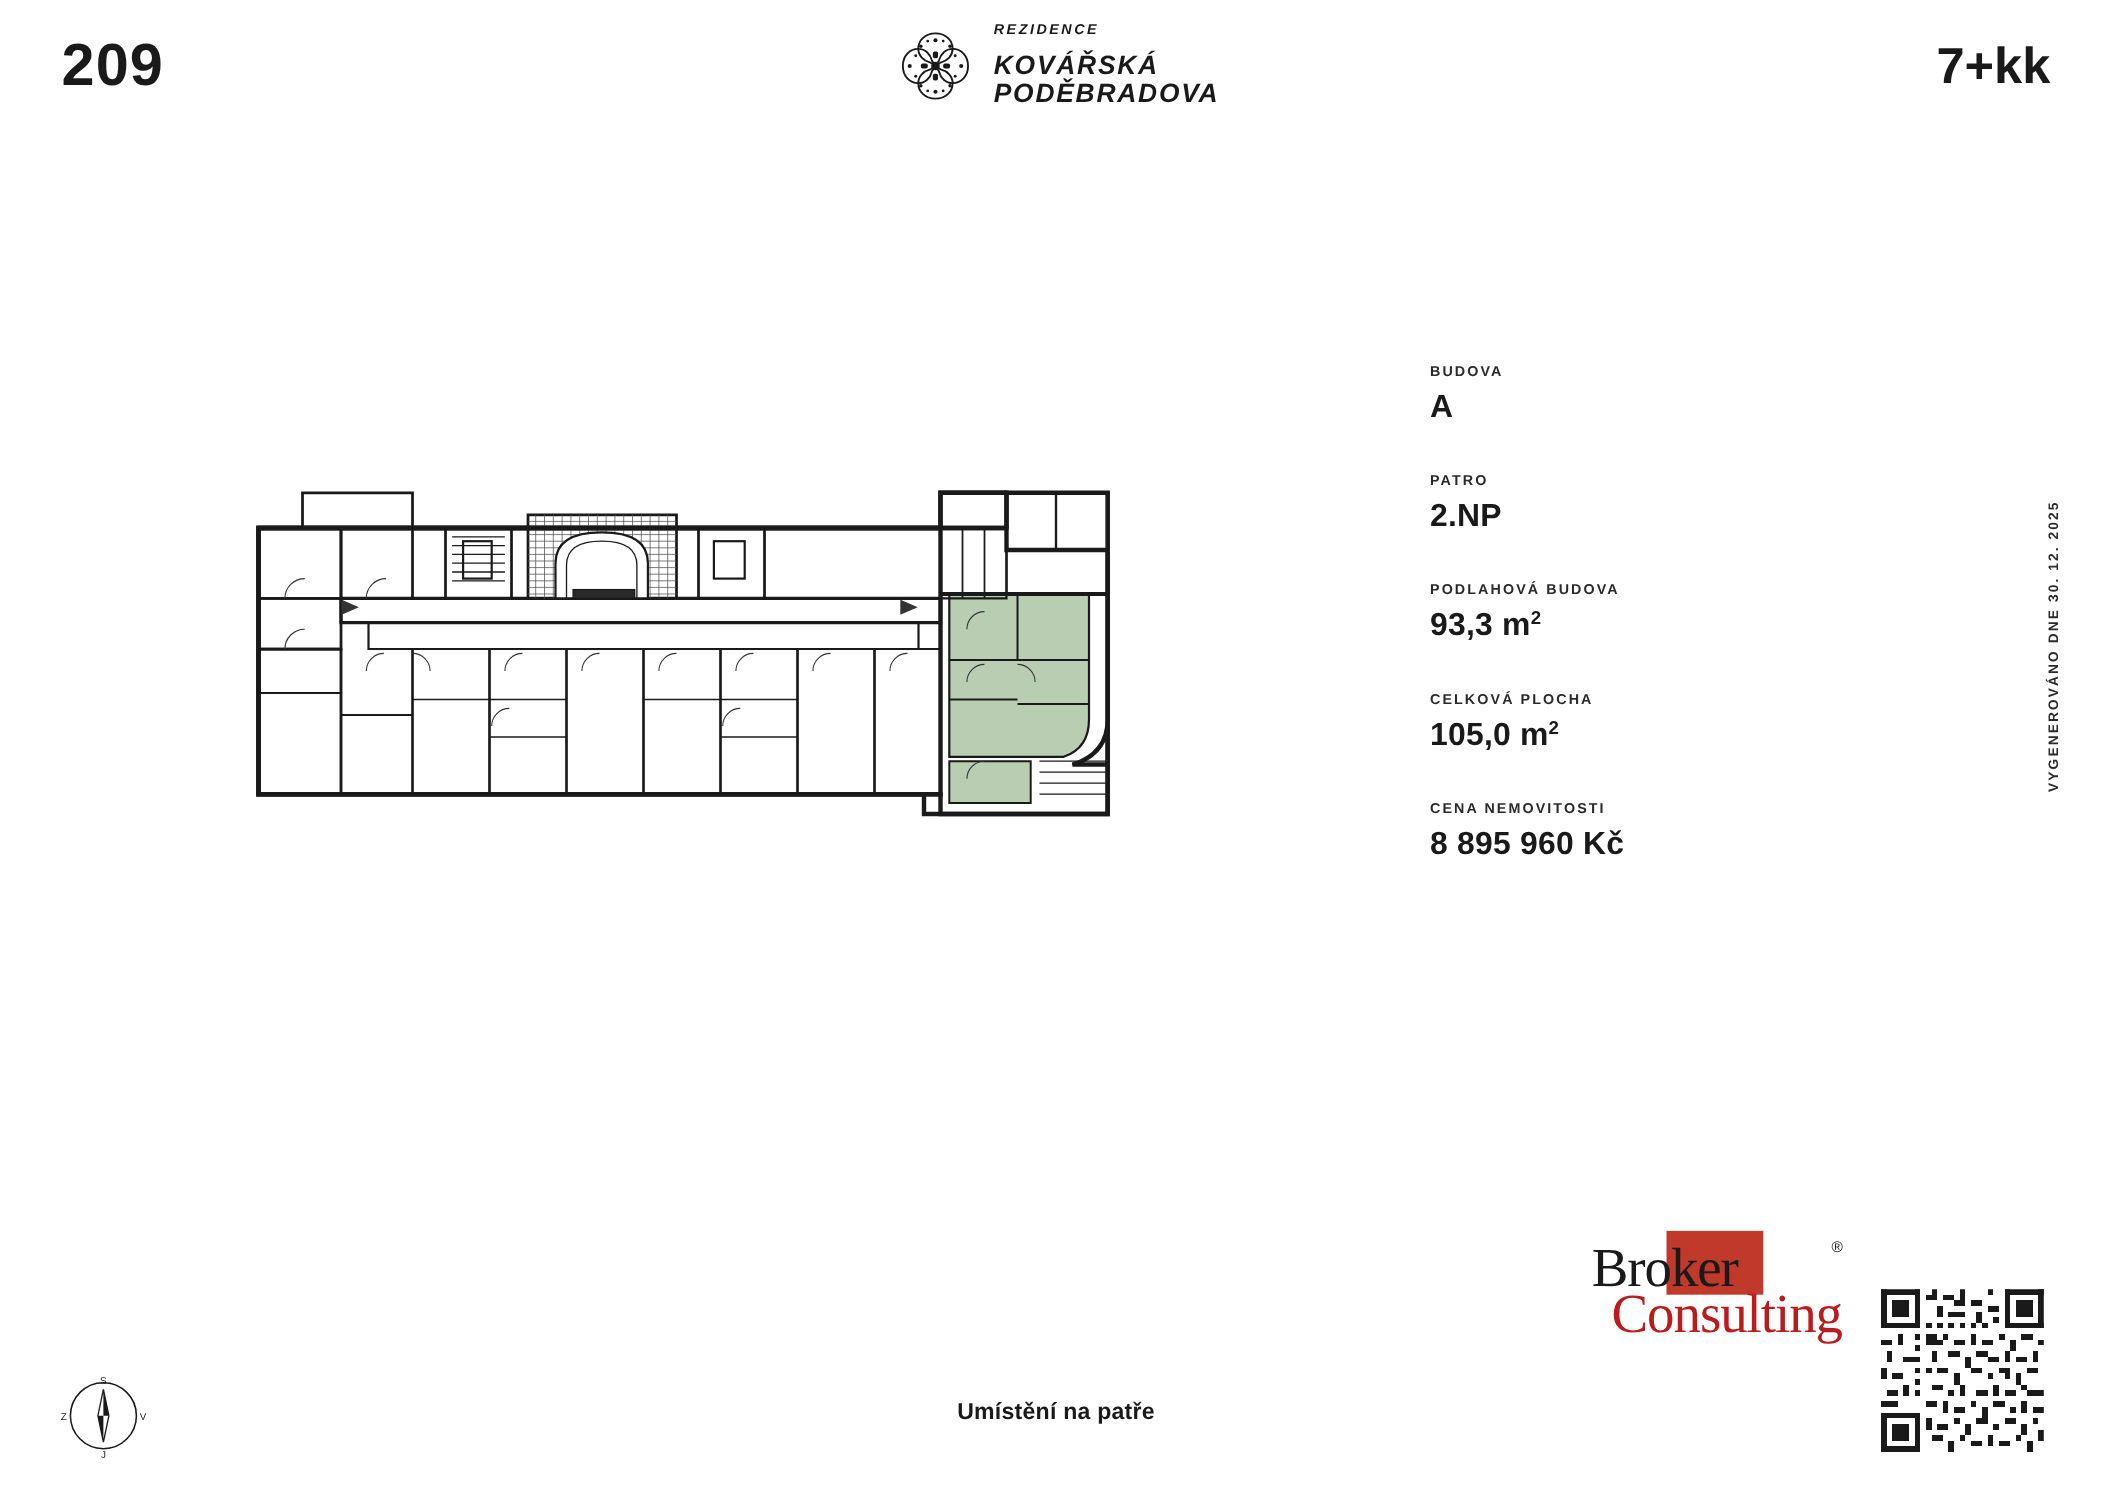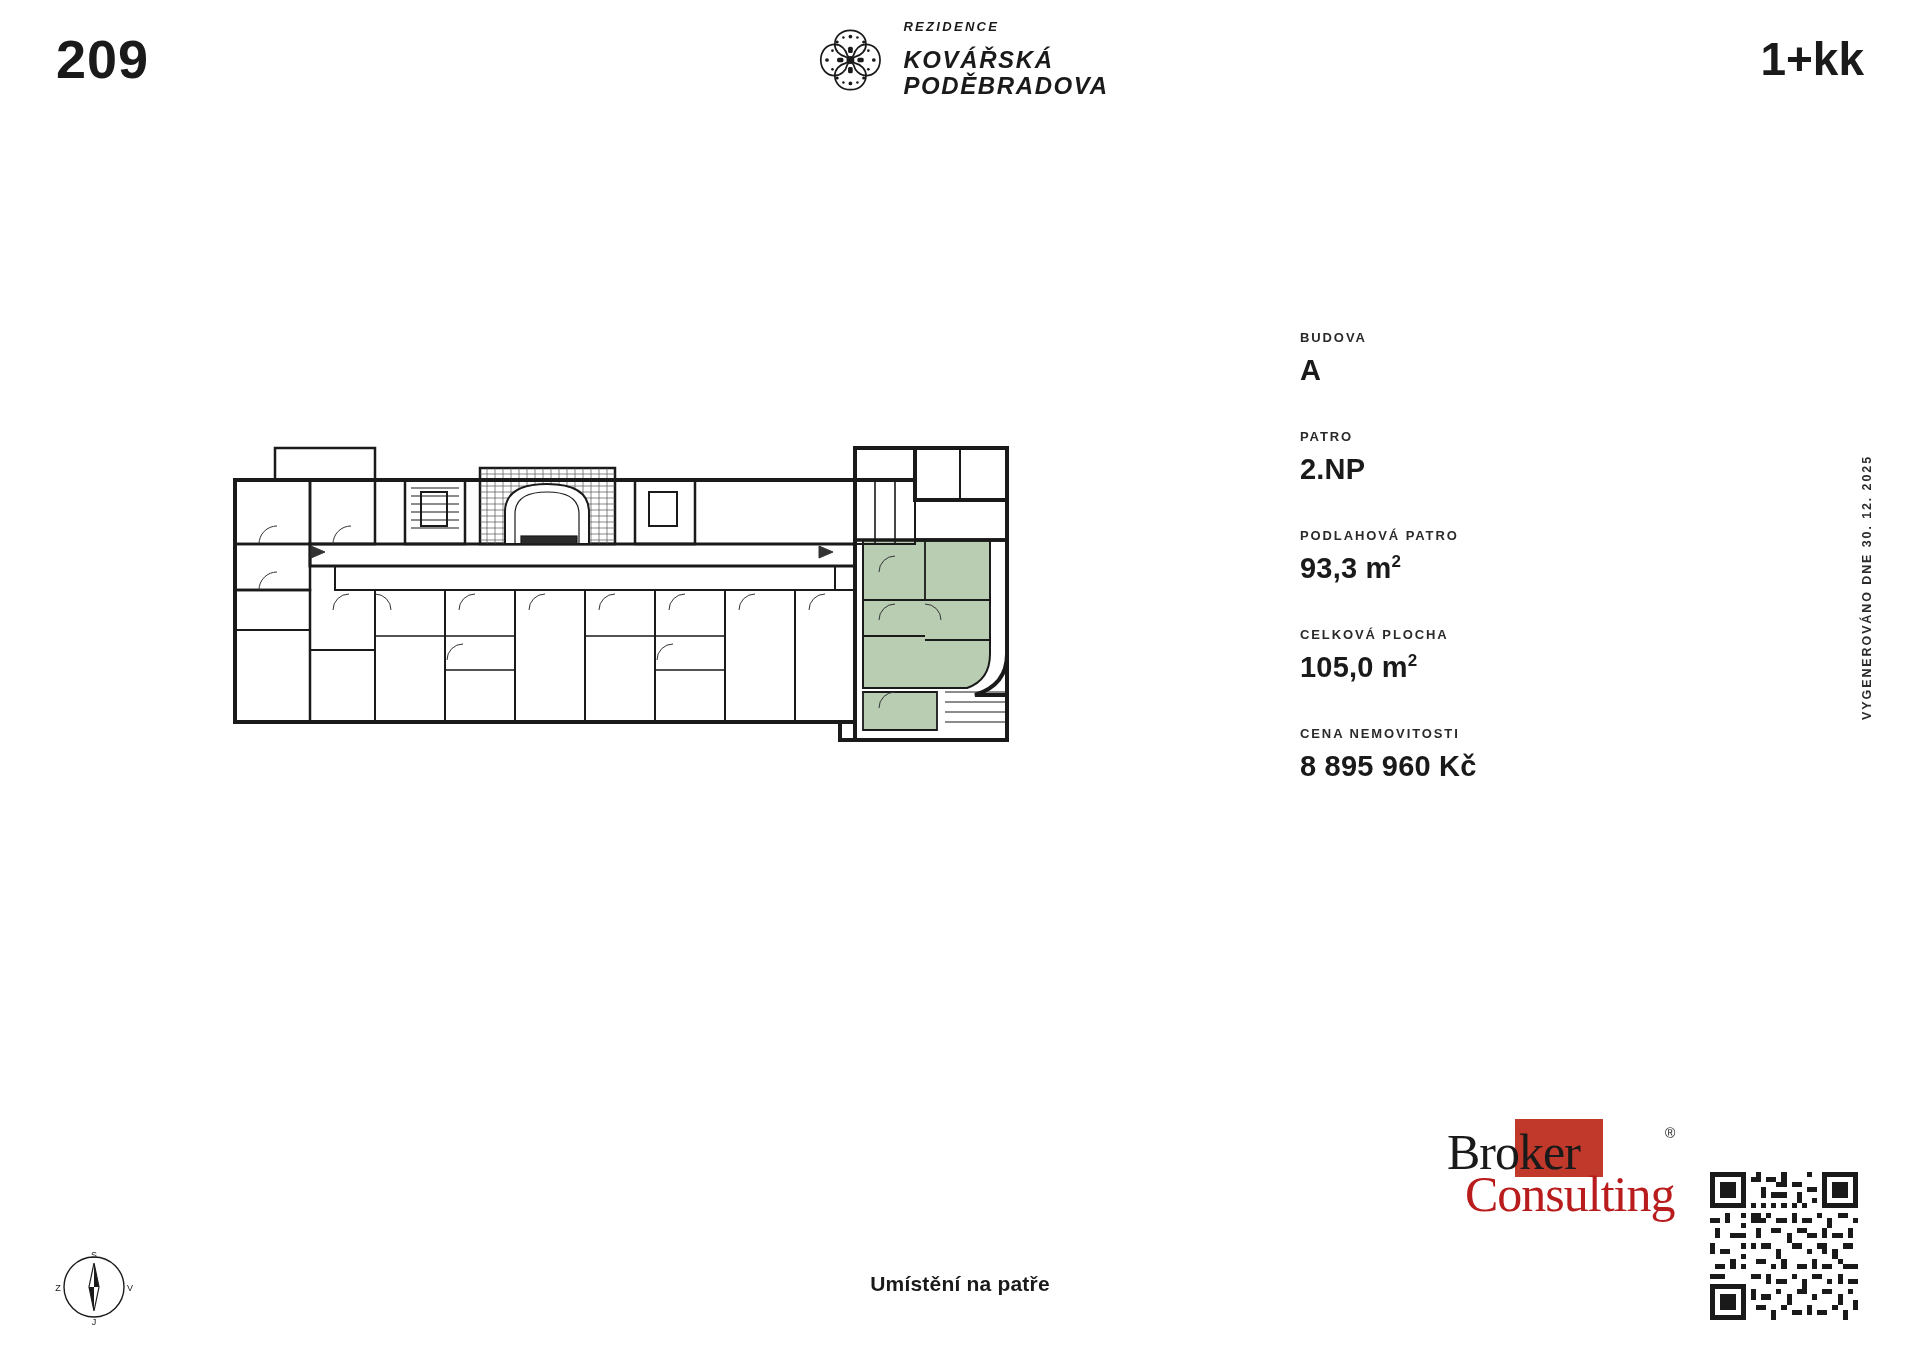--- a/index.html
+++ b/index.html
@@ -232,21 +232,21 @@
       </g>
     </svg>
   </span>
   <span class="brand-text">
     <div class="brand-line1">REZIDENCE</div>
     <div class="brand-line2">KOVÁŘSKÁ</div>
     <div class="brand-line3">PODĚBRADOVA</div>
   </span>
 </div>
 
-<div class="unit-layout">1+kk</div>
+<div class="unit-layout">7+kk</div>
 
 <div class="floorplan">
   <svg viewBox="0 0 920 400" width="920" height="400" aria-hidden="true">
     <g stroke="#1a1a1a" fill="none" stroke-width="1">
 
       <path class="plan-fill" stroke="none" d="M648 100 L775 100 L775 214 Q775 240 752 248 L648 248 Z"></path>
       <path class="plan-fill" stroke="none" d="M648 252 L722 252 L722 290 L648 290 Z"></path>
 
       <path stroke-width="4" d="M20 40 L20 282 L625 282 L625 300 L735 300 L792 300 L792 214
                Q792 245 760 255 L792 255 L792 100 L792 60 L700 60 L700 40 Z"></path>
@@ -344,21 +344,21 @@
     <div class="info-label">BUDOVA</div>
     <div class="info-value">A</div>
   </div>
 
   <div class="info-block">
     <div class="info-label">PATRO</div>
     <div class="info-value">2.NP</div>
   </div>
 
   <div class="info-block">
-    <div class="info-label">PODLAHOVÁ PATRO</div>
+    <div class="info-label">PODLAHOVÁ BUDOVA</div>
     <div class="info-value"><span>93,3 m</span><sup>2</sup></div>
   </div>
 
   <div class="info-block">
     <div class="info-label">CELKOVÁ PLOCHA</div>
     <div class="info-value"><span>105,0 m</span><sup>2</sup></div>
   </div>
 
   <div class="info-block">
     <div class="info-label">CENA NEMOVITOSTI</div>

